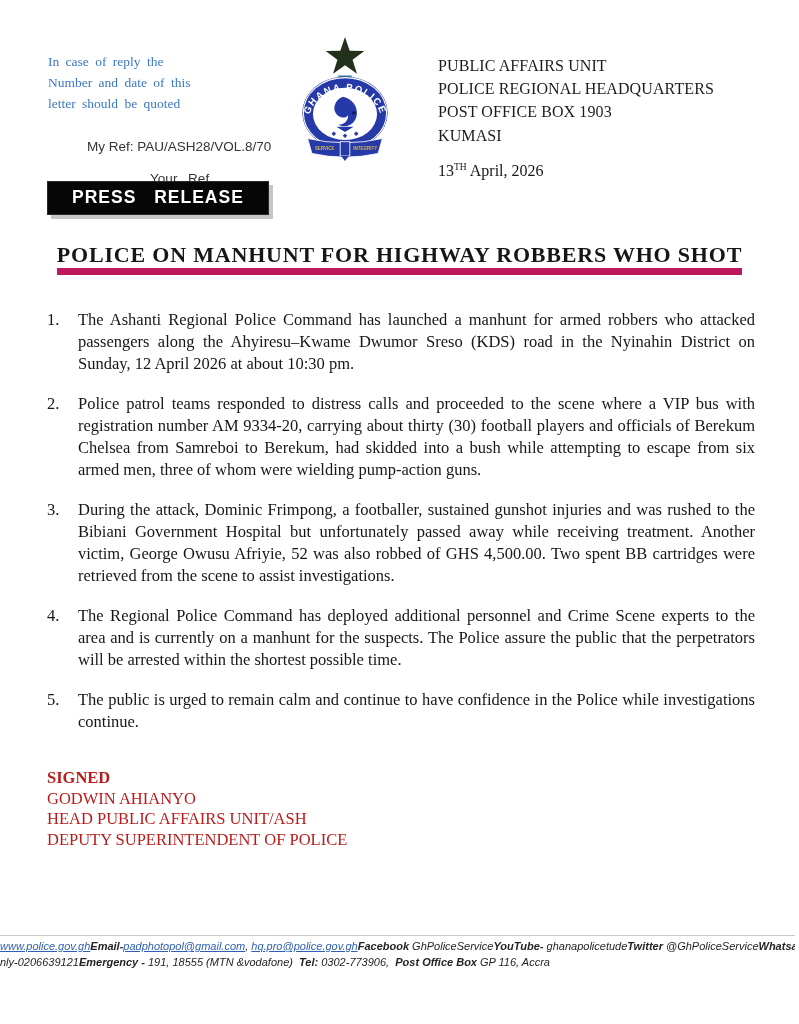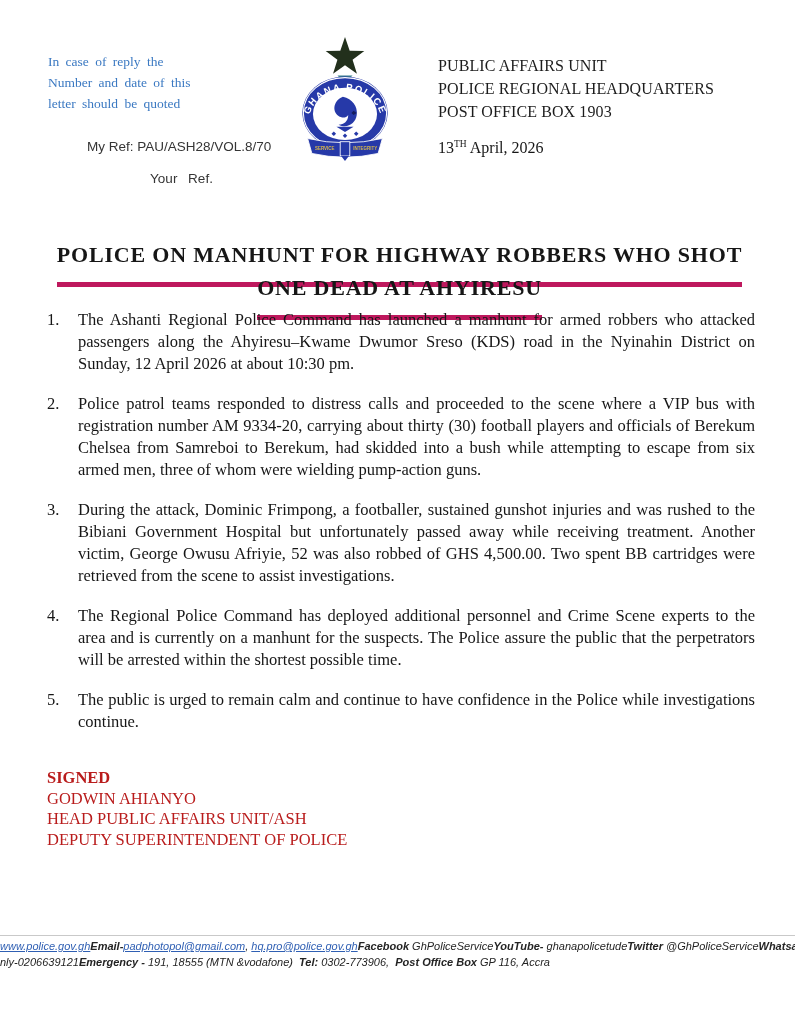--- a/index.html
+++ b/index.html
@@ -23,21 +23,21 @@
 
   
   .banner{position:absolute;top:181px;left:47px;background:#060606;color:#fff;
           font-family:"Liberation Sans",sans-serif;font-weight:bold;font-size:17.5px;
           letter-spacing:1px;word-spacing:12px;padding:5px 24px 6px;
           border:1px solid #2a2a2a;box-shadow:4px 4px 0 0 #c6c6c6;}
 
   
   .title{position:absolute;top:238px;left:0;right:0;text-align:center;
          font-weight:bold;font-size:22px;line-height:1.5;letter-spacing:0.8px;}
-  .title .tl{border-bottom:5px solid #be185d;padding-bottom:15px;}
+  .title .tl{border-bottom:7px solid #be185d;padding-bottom:1px;}
 
   
   .bodytext{position:absolute;top:309px;left:47px;right:44px;}
   .para{display:flex;margin-bottom:18px;}
   .pnum{flex:none;width:31px;font-size:16.5px;line-height:22px;}
   .ptext{flex:1;font-size:16.5px;line-height:22px;text-align:justify;}
 
   
   .signature{position:absolute;top:768px;left:47px;font-size:16.5px;line-height:20.5px;color:#b91c1c;}
   .sig-signed{font-weight:bold;}
@@ -108,31 +108,32 @@
           <text x="74" y="107" font-family="Liberation Sans, sans-serif" font-size="4.2" font-weight="bold" fill="#d9b84a" text-anchor="middle">INTEGRITY</text>
         </g>
       </svg>
     </div>
 
     <div class="lh-right">
       <div>
           <div class="office-line">PUBLIC AFFAIRS UNIT</div>
           <div class="office-line">POLICE REGIONAL HEADQUARTERS</div>
           <div class="office-line">POST OFFICE BOX 1903</div>
+          <div class="office-line">KUMASI</div>
         </div>
       <div class="lh-date">
         <span>13</span><sup>TH</sup><span> April, 2026</span>
       </div>
     </div>
   </div>
 
+  <div class="banner">PRESS RELEASE</div>
 
   <div class="title">
     <span class="tl">POLICE ON MANHUNT FOR HIGHWAY ROBBERS WHO SHOT</span><br>
-    <span class="tl">ONE DEAD AT AHYIRESU</span>
   </div>
 
   <div class="bodytext">
       <div class="para">
         <span class="pnum">1.</span>
         <div class="ptext">The Ashanti Regional Police Command has launched a manhunt for armed robbers who attacked passengers along the Ahyiresu–Kwame Dwumor Sreso (KDS) road in the Nyinahin District on Sunday, 12 April 2026 at about 10:30 pm.</div>
       </div>
       <div class="para">
         <span class="pnum">2.</span>
         <div class="ptext">Police patrol teams responded to distress calls and proceeded to the scene where a VIP bus with registration number AM 9334-20, carrying about thirty (30) football players and officials of Berekum Chelsea from Samreboi to Berekum, had skidded into a bush while attempting to escape from six armed men, three of whom were wielding pump-action guns.</div>

